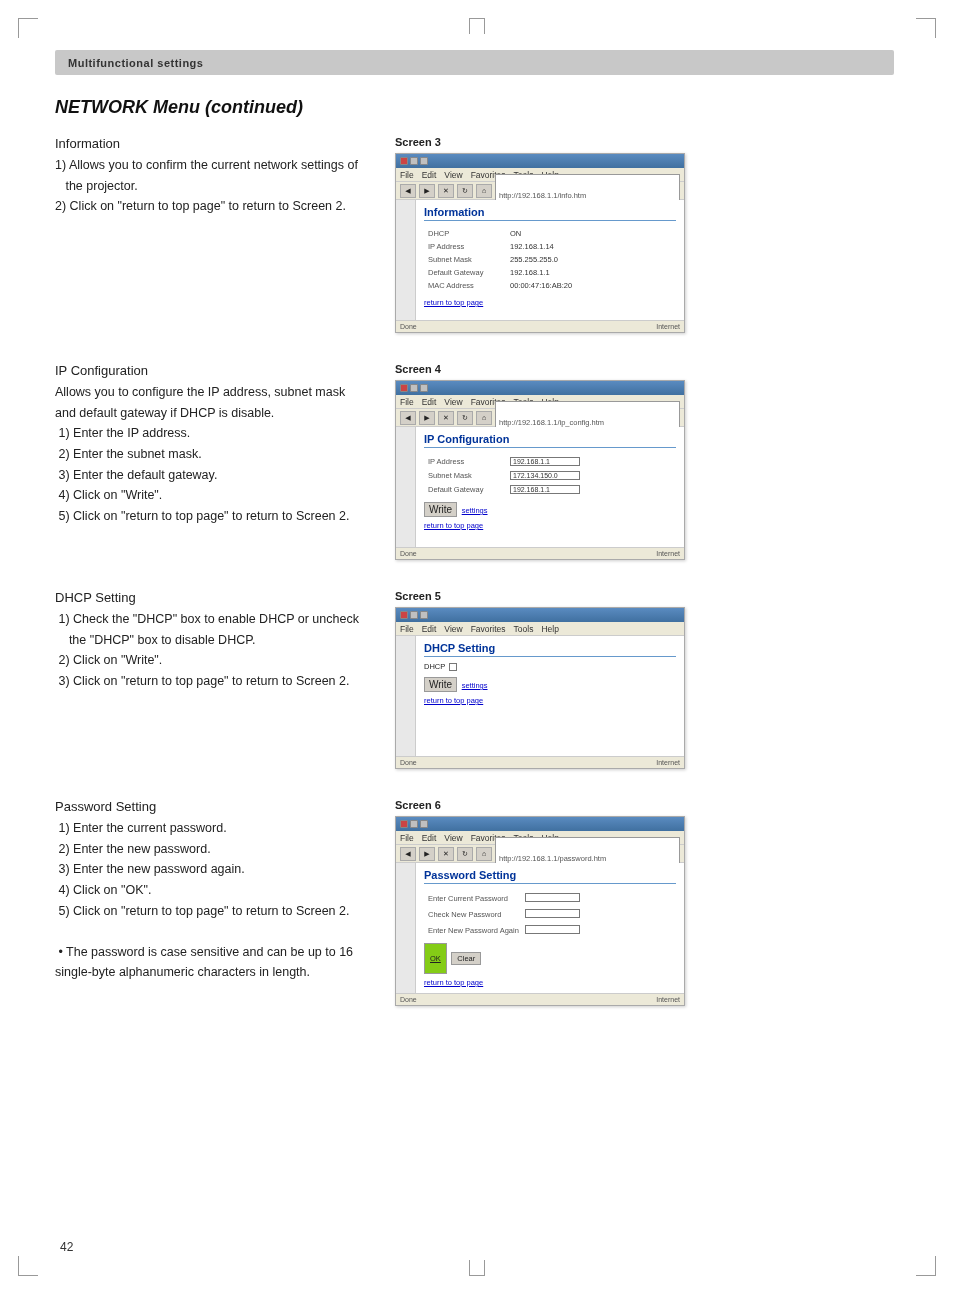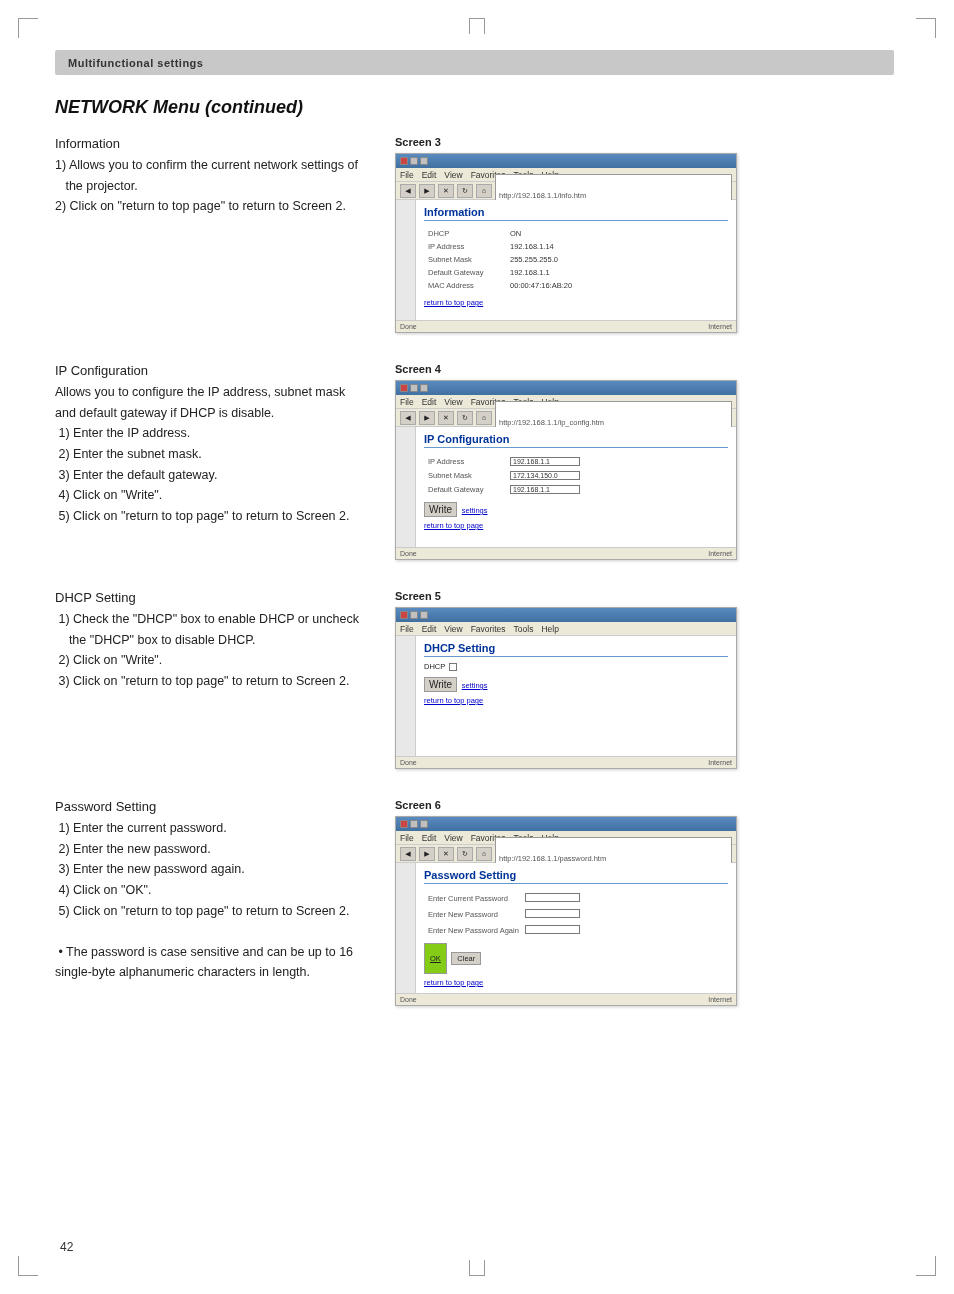--- a/index.html
+++ b/index.html
@@ -98,21 +98,21 @@
       font-size: 11px;
       font-weight: bold;
       color: #222;
       margin-bottom: 5px;
     }
 
     
     .browser-window {
       border: 1px solid #aaa;
       background: #fff;
-      width: 342px;
+      width: 290px;
       font-size: 9px;
       box-shadow: 1px 1px 3px rgba(0,0,0,0.2);
     }
     .browser-titlebar {
       background: linear-gradient(to bottom, #5a8bc0, #4070a0);
       height: 14px;
       display: flex;
       align-items: center;
       padding: 0 4px;
       gap: 2px;
@@ -566,21 +566,21 @@
           <div class="browser-sidebar"></div>
           <div class="browser-main">
             <div class="info-title">Password Setting</div>
             <table class="pw-table">
               <tbody>
                   <tr>
                 <td>Enter Current Password</td>
                 <td><span class="pw-field"></span></td>
               </tr>
               <tr>
-                <td>Enter New Password</td>
+                <td>Check New Password</td>
                 <td><span class="pw-field"></span></td>
               </tr>
               <tr>
                 <td>Enter New Password Again</td>
                 <td><span class="pw-field"></span></td>
               </tr>
             </tbody>
               </table>
             <div style="margin-bottom:4px;">
               <span class="ok-btn">OK</span>

